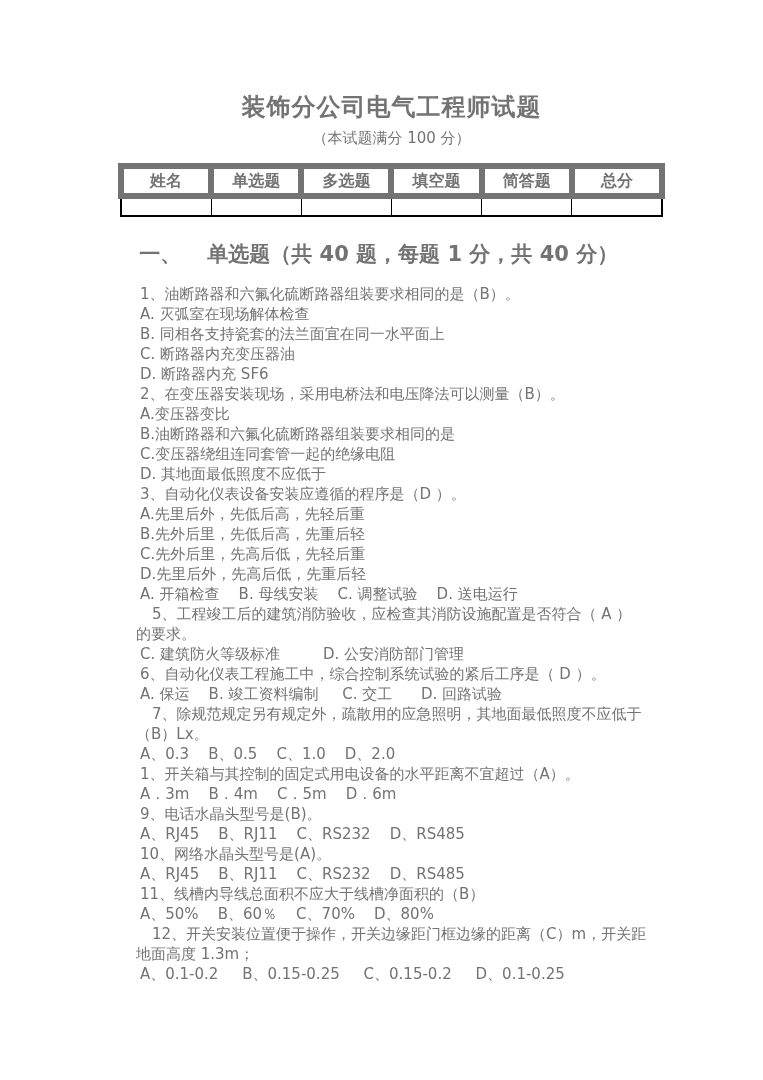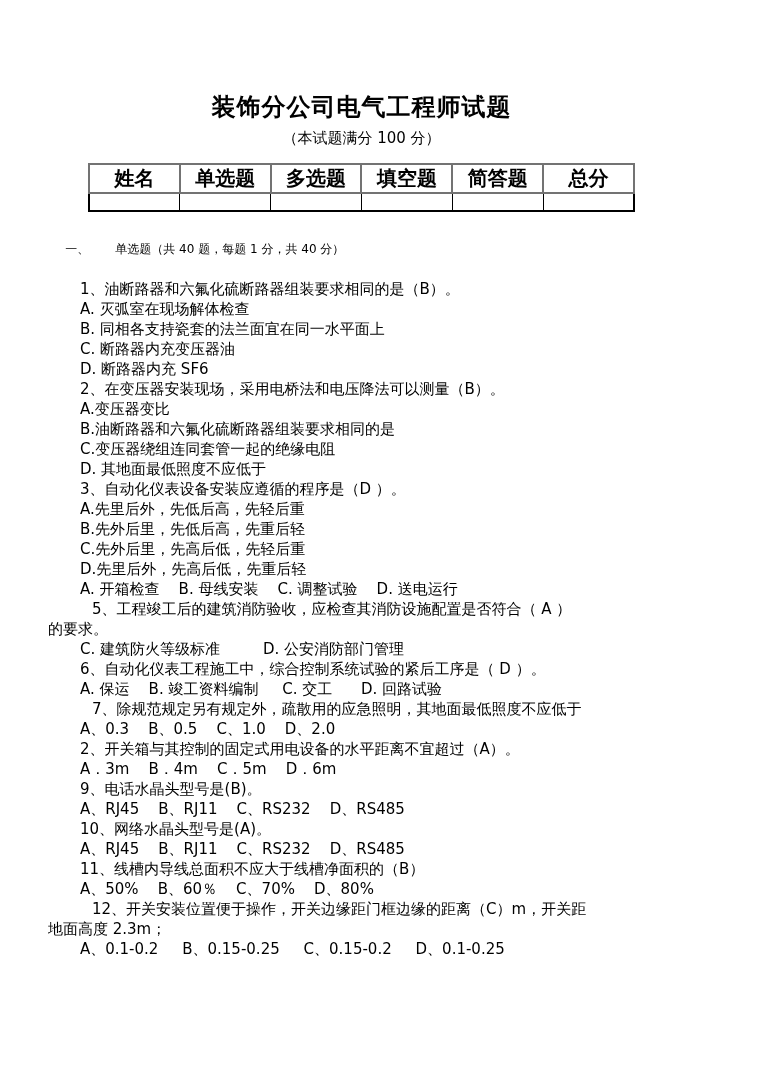--- a/index.html
+++ b/index.html
@@ -1,23 +1,23 @@
 <!DOCTYPE html>
 <html><head>
 <meta charset="utf-8">
 <style>
   html, body { margin: 0; padding: 0; background: #e8e8e8; }
   .page {
     width: 763px; height: 1080px;
     background: #ffffff;
     margin: 0 auto;
     box-sizing: border-box;
-    padding: 94px 88px 0 48px;
+    padding: 94px 88px 0 108px;
     font-family: "DejaVu Sans", "Liberation Sans", sans-serif;
-    color: #000000;
+    color: #737373;
     overflow: hidden;
   }
   .doc-title {
     margin: 0 0 8px 0;
     text-align: center;
     font-size: 24px;
     font-weight: 700;
     letter-spacing: 1px;
     line-height: 26px;
   }
@@ -29,50 +29,50 @@
     margin-bottom: 15px;
   }
   table.score-table {
     width: 547px;
     margin: 0 auto 7px auto;
     border-collapse: collapse;
     table-layout: fixed;
     border: 2px solid #000;
   }
   table.score-table th {
-    border: 2px solid #737373;
-    font-size: 20px;
+    border: 6px solid #737373;
+    font-size: 16px;
     font-weight: 700;
     text-align: center;
     height: 24px;
     padding: 0;
     font-family: Liberation Serif, serif;
   }
   table.score-table td {
     border: 1px solid #000;
     height: 16px;
     padding: 0;
   }
   .section-heading {
-    font-size: 12px;
-    font-weight: 400;
+    font-size: 21px;
+    font-weight: 700;
     line-height: 20px;
     margin: 5px 0 0 0;
     padding-left: 2px;
     white-space: pre-wrap;
   }
   .section-heading .num { display: inline-block; margin-right: 26px; }
   .line {
     font-size: 15px;
     line-height: 20px;
     white-space: pre-wrap;
   }
   .line.q    { padding-left: 32px; }  
   .line.deep { padding-left: 44px; }  
-  .line.cont { padding-left: 0; }     
+  .line.cont { padding-left: 0; margin-left: 28px; }     
 </style>
 </head>
 <body>
 
 <div class="page">
 
   <h1 class="doc-title">装饰分公司电气工程师试题</h1>
   <div class="doc-subtitle">（本试题满分 100 分）</div>
 
   <table class="score-table">
@@ -117,26 +117,27 @@
   <div class="line q">B.先外后里，先低后高，先重后轻</div>
   <div class="line q">C.先外后里，先高后低，先轻后重</div>
   <div class="line q">D.先里后外，先高后低，先重后轻</div>
   <div class="line q">A. 开箱检查    B. 母线安装    C. 调整试验    D. 送电运行</div>
   <div class="line deep">5、工程竣工后的建筑消防验收，应检查其消防设施配置是否符合（ A ）</div>
   <div class="line cont">的要求。</div>
   <div class="line q">C. 建筑防火等级标准         D. 公安消防部门管理</div>
   <div class="line q">6、自动化仪表工程施工中，综合控制系统试验的紧后工序是（ D ）。</div>
   <div class="line q">A. 保运    B. 竣工资料编制     C. 交工      D. 回路试验</div>
   <div class="line deep">7、除规范规定另有规定外，疏散用的应急照明，其地面最低照度不应低于</div>
+  <div class="line cont">（B）Lx。</div>
   <div class="line q">A、0.3    B、0.5    C、1.0    D、2.0</div>
-  <div class="line q">2、开关箱与其控制的固定式用电设备的水平距离不宜超过（A）。</div>
+  <div class="line q">1、开关箱与其控制的固定式用电设备的水平距离不宜超过（A）。</div>
   <div class="line q">A．3m    B．4m    C．5m    D．6m</div>
   <div class="line q">9、电话水晶头型号是(B)。</div>
   <div class="line q">A、RJ45    B、RJ11    C、RS232    D、RS485</div>
   <div class="line q">10、网络水晶头型号是(A)。</div>
   <div class="line q">A、RJ45    B、RJ11    C、RS232    D、RS485</div>
   <div class="line q">11、线槽内导线总面积不应大于线槽净面积的（B）</div>
   <div class="line q">A、50%    B、60％    C、70%    D、80%</div>
   <div class="line deep">12、开关安装位置便于操作，开关边缘距门框边缘的距离（C）m，开关距</div>
-  <div class="line cont">地面高度 2.3m；</div>
+  <div class="line cont">地面高度 1.3m；</div>
   <div class="line q">A、0.1-0.2     B、0.15-0.25     C、0.15-0.2     D、0.1-0.25</div>
 
 </div>
 
 </body></html>

